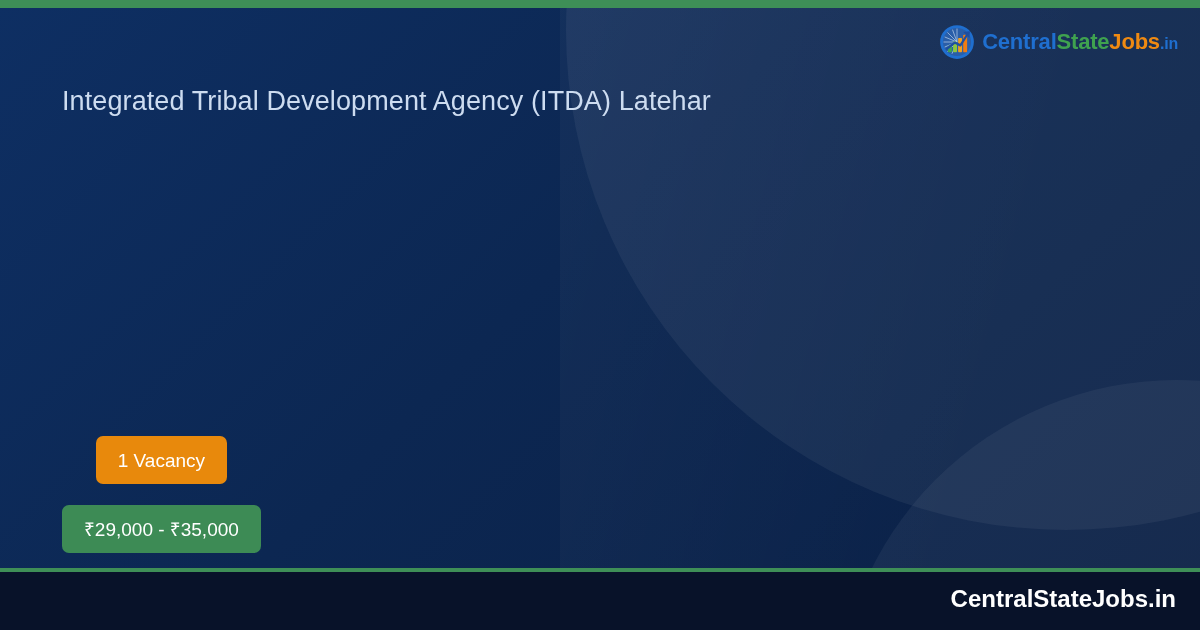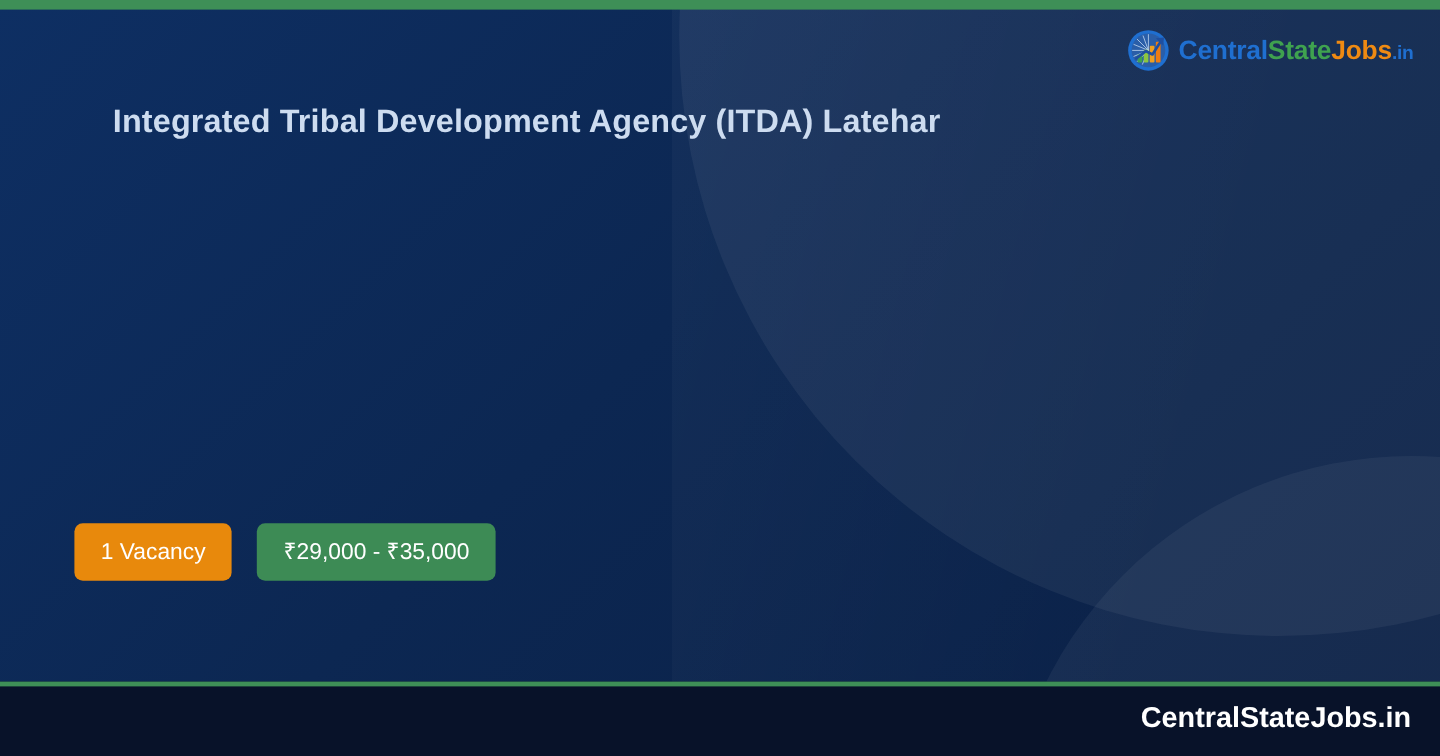--- a/index.html
+++ b/index.html
@@ -63,42 +63,42 @@
   .lt-state   { color:#3fa24f; }
   .lt-jobs    { color:#ef8a12; }
   .lt-in      { color:#1f6fd0; font-size:16px; }
 
   
   .content { position:absolute; left:62px; top:0; z-index:20; width:860px; }
 
   .org-name {
     margin-top:85px;
     font-size:27px;
-    font-weight:bold;
+    font-weight:normal;
     color:#cddcf0;
     letter-spacing:0.1px;
     line-height:1.25;
     white-space:nowrap;
-    margin-left:32px;
   }
   .job-title {
     margin-top:14px;
     font-size:50px;
     font-weight:bold;
     color:#ffffff;
     line-height:1.16;
     max-width:820px;
     letter-spacing:-0.3px;
   }
 
   
   .badges {
     position:absolute; left:62px; top:436px;
     display:flex; align-items:center; gap:21px;
     z-index:20;
+    flex-direction:column;
   }
   .badge {
     display:inline-flex; align-items:center; justify-content:center;
     height:48px;
     padding:0 22px;
     border-radius:7px;
     font-size:19px;
     color:#ffffff;
     white-space:nowrap;
     line-height:1;

